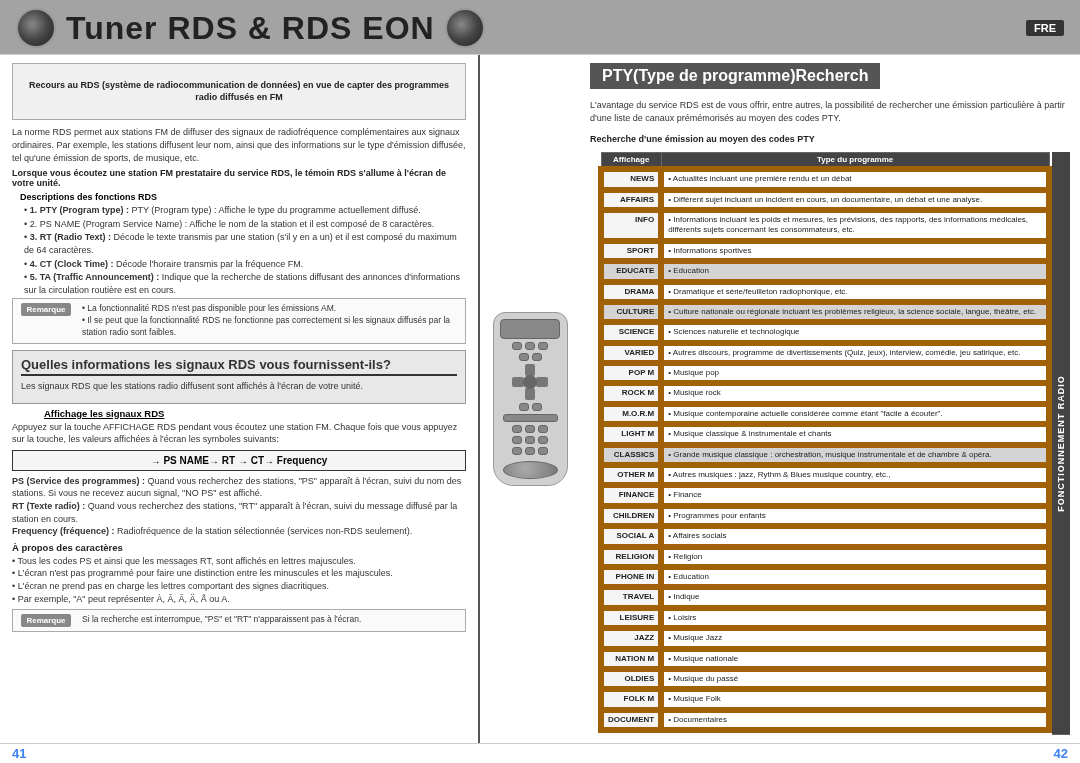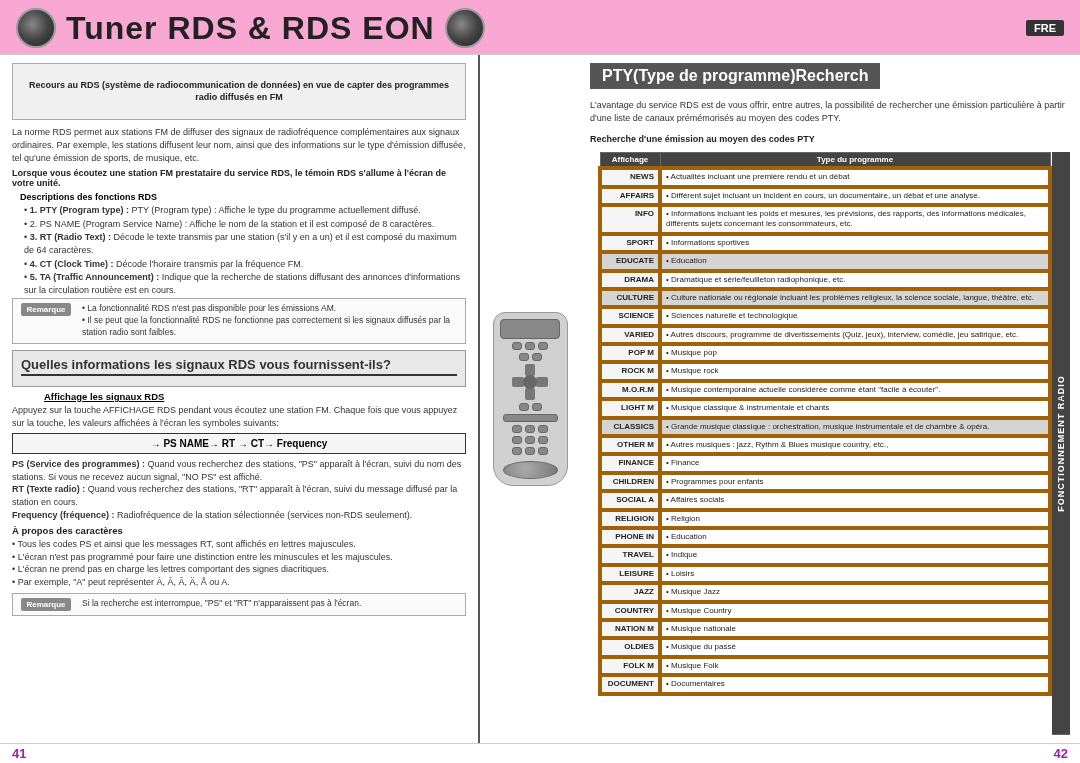--- a/index.html
+++ b/index.html
@@ -9,21 +9,21 @@
       font-family: Arial, Helvetica, sans-serif;
       font-size: 10px;
       background: #fff;
       overflow: hidden;
       display: flex;
       flex-direction: column;
     }
 
     
     .header {
-      background: #f9a8d4;
+      background: #a3a3a3;
       padding: 8px 16px 6px 16px;
       display: flex;
       align-items: center;
       justify-content: space-between;
       border-bottom: 1px solid #ccc;
     }
     .header-title {
       font-size: 32px;
       font-weight: bold;
       color: #222;
@@ -271,21 +271,21 @@
     }
     .pty-table th {
       background: #444;
       color: #fff;
       padding: 2px 4px;
       font-size: 8px;
       font-weight: bold;
       border: 1px solid #666;
     }
     .pty-table td {
-      border: 4px solid #a16207;
+      border: 6px solid #a16207;
       padding: 2px 4px;
       vertical-align: top;
       line-height: 1.3;
       color: #222;
       margin-top: 44px;
     }
     .pty-table td:first-child {
       font-weight: bold;
       text-align: right;
       background: #f5f5f5;
@@ -317,21 +317,21 @@
     .page-numbers {
       display: flex;
       justify-content: space-between;
       padding: 2px 12px;
       background: #fff;
       border-top: 1px solid #ccc;
     }
     .page-num {
       font-size: 13px;
       font-weight: bold;
-      color: #a21caf;
+      color: #3b82f6;
     }
   </style>
 </head>
 <body>
 
 <div class="header">
   <div style="display:flex; align-items:center; gap:10px;">
     <div class="speaker-circle"></div>
     <div class="header-title">Tuner RDS &amp; RDS EON</div>
     <div class="speaker-circle"></div>
@@ -373,20 +373,21 @@
       <div class="remarque-box">
         <div class="remarque-icon">Remarque</div>
         <div class="remarque-text">
           • <span>La fonctionnalité RDS n'est pas disponible pour les émissions AM.</span><br>
           • <span>Il se peut que la fonctionnalité RDS ne fonctionne pas correctement si les signaux diffusés par la station radio sont faibles.</span>
         </div>
       </div>
 
       <div class="gray-section" style="margin-top:6px;">
         <div class="section-title">Quelles informations les signaux RDS vous fournissent-ils?</div>
+        <div class="body-text">Les signaux RDS que les stations radio diffusent sont affichés à l'écran de votre unité.</div>
       </div>
 
       <div style="margin-top:4px;">
         <div class="affichage-title">Affichage les signaux RDS</div>
         <div class="body-text">Appuyez sur la touche AFFICHAGE RDS pendant vous écoutez une station FM. Chaque fois que vous appuyez sur la touche, les valeurs affichées à l'écran les symboles suivants:</div>
         <div class="ps-name-box">→ PS NAME→ RT → CT→ Frequency</div>
         <div class="body-text">
           <strong>PS (Service des programmes) :</strong> Quand vous recherchez des stations, "PS" apparaît à l'écran, suivi du nom des stations. Si vous ne recevez aucun signal, "NO PS" est affiché.<br>
           <strong>RT (Texte radio) :</strong> Quand vous recherchez des stations, "RT" apparaît à l'écran, suivi du message diffusé par la station en cours.<br>
           <strong>Frequency (fréquence) :</strong> Radiofréquence de la station sélectionnée (services non-RDS seulement).
@@ -576,24 +577,20 @@
                 </tr>
                 <tr>
                   <td>LEISURE</td>
                   <td>• Loisirs</td>
                 </tr>
                 <tr>
                   <td>JAZZ</td>
                   <td>• Musique Jazz</td>
                 </tr>
                 <tr>
-                  <td>COUNTRY</td>
-                  <td>• Musique Country</td>
-                </tr>
-                <tr>
                   <td>NATION M</td>
                   <td>• Musique nationale</td>
                 </tr>
                 <tr>
                   <td>OLDIES</td>
                   <td>• Musique du passé</td>
                 </tr>
                 <tr>
                   <td>FOLK M</td>
                   <td>• Musique Folk</td>

